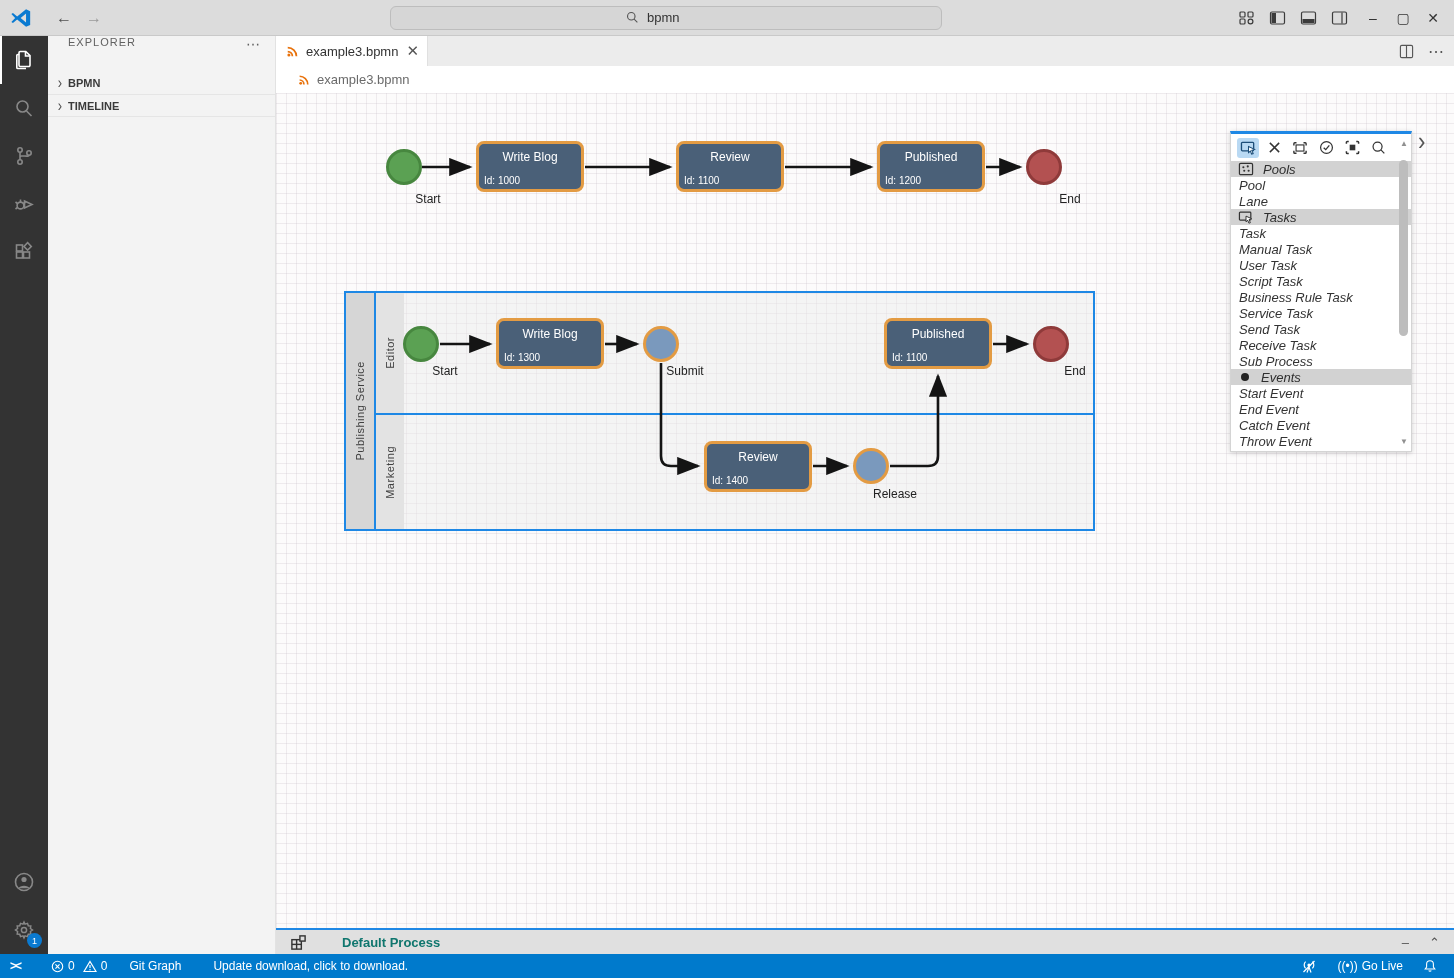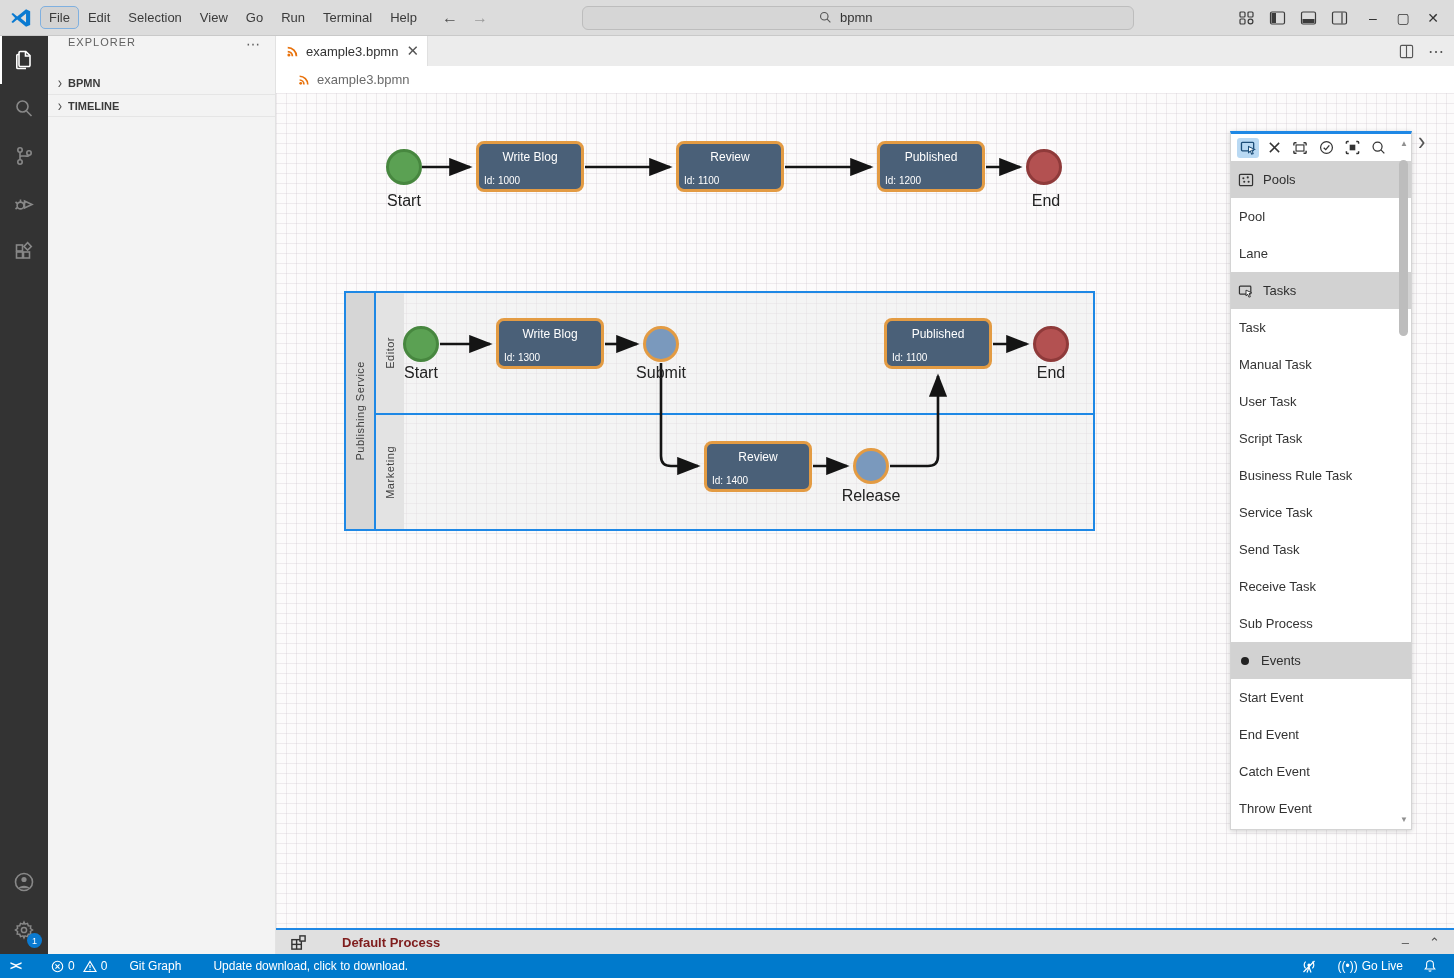--- a/index.html
+++ b/index.html
@@ -79,87 +79,77 @@
   .task { position:absolute; width:108px; height:51px; background:#4a6078; border:3px solid #e39b43;
     border-radius:8px; color:#ffffff; z-index:3; }
   .task .t { text-align:center; font-size:12px; margin-top:6px; }
   .task .id { position:absolute; left:5px; bottom:3px; font-size:10px; }
 
   .event { position:absolute; width:36px; height:36px; border-radius:50%; z-index:3; }
   .event.start { background:#5ba153; border:3px solid #47873f; }
   .event.end   { background:#b35151; border:3px solid #8f3a3a; }
   .event.mid   { background:#7a99bd; border:3px solid #e39b43; }
 
-  .nlabel { position:absolute; font-size:16px; color:#222; transform:translateX(-50%);
-    white-space:nowrap; z-index:3; }
+  .nlabel { position:absolute; font-size:12px; color:#222; transform:translateX(-50%);
+    white-space:nowrap; z-index:3;margin-left:24px; }
 
   .pool { position:absolute; left:68px; top:198px; width:751px; height:240px;
     border:2px solid #1e88e5; display:flex; z-index:1; background:rgba(235,234,234,0.45); }
   .pool-title { width:30px; background:#d6d6d6; border-right:2px solid #1e88e5;
     display:flex; align-items:center; justify-content:center; }
   .vtext { writing-mode:vertical-rl; transform:rotate(180deg); font-size:11px; color:#3f3f3f;
     letter-spacing:0.5px; white-space:nowrap; }
   .lanes { flex:1; display:flex; flex-direction:column; }
   .lane { display:flex; min-height:0; }
   .lane1 { height:120px; }
   .lane2 { flex:1; border-top:2px solid #1e88e5; }
   .lane-title { width:28px; background:#e3e3e3; display:flex; align-items:center; justify-content:center; }
 
   
   .palette { position:absolute; left:954px; top:38px; width:182px; background:#fff;
     border:1px solid #d4d4d4; border-top:3px solid #1e88e5; z-index:5;
     box-shadow:0 1px 5px rgba(0,0,0,0.18); padding-bottom:2px; }
   .pal-toolbar { height:27px; display:flex; align-items:center; padding:0 6px; gap:4px; }
   .pal-tool { width:22px; height:20px; display:flex; align-items:center; justify-content:center; border-radius:3px; }
   .pal-tool.active { background:#b9d9f3; }
-  .pal-row { height:37px; display:flex; align-items:center; font-size:13px; color:#333;
-    padding-left:8px; }
+  .pal-row { height:16px; display:flex; align-items:center; font-size:13px; color:#333;
+    padding-left:8px;font-style:italic; }
   .pal-header { background:#d2d2d2; color:#2e2e2e; gap:9px; padding-left:7px; }
   .pal-item { padding-left:8px; }
   .pal-scroll { position:absolute; top:5px; right:1px; bottom:5px; width:12px; }
   .pal-scroll .arrow { position:absolute; left:0; width:12px; text-align:center; font-size:8px; color:#909090; }
   .pal-scroll .thumb { position:absolute; left:1px; top:21px; width:9px; height:176px;
     background:#bdbdbd; border-radius:5px; }
   .panel-collapse { position:absolute; left:1142px; top:36px; font-size:22px; color:#555; z-index:5;
     transform:scaleY(1.15); }
 
   
   .processbar { height:26px; background:#e0e0e0; border-top:2px solid #1e88e5;
     display:flex; align-items:center; padding:0 14px; flex:0 0 auto; }
-  .processbar .pb-label { font-size:13px; font-weight:bold; color:#7f1d1d; margin-left:8px;padding-left:27px; }
+  .processbar .pb-label { font-size:13px; font-weight:bold; color:#0f766e; margin-left:8px;padding-left:27px; }
   .pb-actions { margin-left:auto; display:flex; gap:20px; color:#555; font-size:13px; align-items:center; }
 
   
   .statusbar { height:24px; background:#007acc; color:#fff; display:flex; align-items:center;
     font-size:12px; flex:0 0 auto; padding:0 10px 0 0; }
   .sb-item { display:flex; align-items:center; gap:4px; padding:0 7px; height:100%; }
   .sb-left { display:flex; align-items:center; height:100%; }
   .sb-right { margin-left:auto; display:flex; align-items:center; height:100%; }
   .remote { width:30px; height:100%; display:flex; align-items:center; justify-content:center;
     font-weight:bold; font-size:12px; letter-spacing:-2px; }
 </style>
 </head>
 <body>
 
 <div class="window">
 
   <div class="titlebar">
     <svg class="vscode-logo" viewBox="0 0 24 24">
       <path fill="#0a7ad1" d="M17.5 2.5 L22 4.5 L22 19.5 L17.5 21.5 L7.8 13.7 L3.2 17.4 L1.5 16.4 L5.6 12 L1.5 7.6 L3.2 6.6 L7.8 10.3 Z M17.5 7.2 L11.6 12 L17.5 16.8 Z"></path>
     </svg>
-    <div class="menu">
-      <span class="menu-item focused">File</span>
-      <span class="menu-item">Edit</span>
-      <span class="menu-item">Selection</span>
-      <span class="menu-item">View</span>
-      <span class="menu-item">Go</span>
-      <span class="menu-item">Run</span>
-      <span class="menu-item">Terminal</span>
-      <span class="menu-item">Help</span>
-    </div>
     <div class="nav-arrows">
       <span class="nav-arrow">←</span>
       <span class="nav-arrow fwd">→</span>
     </div>
     <div class="search-wrap">
       <div class="search-box">
         <svg width="13" height="13" viewBox="0 0 16 16">
             <circle cx="6.5" cy="6.5" r="4.6" fill="none" stroke="#555" stroke-width="1.4"></circle>
             <line x1="10" y1="10" x2="14" y2="14" stroke="#555" stroke-width="1.4"></line>
           </svg>

